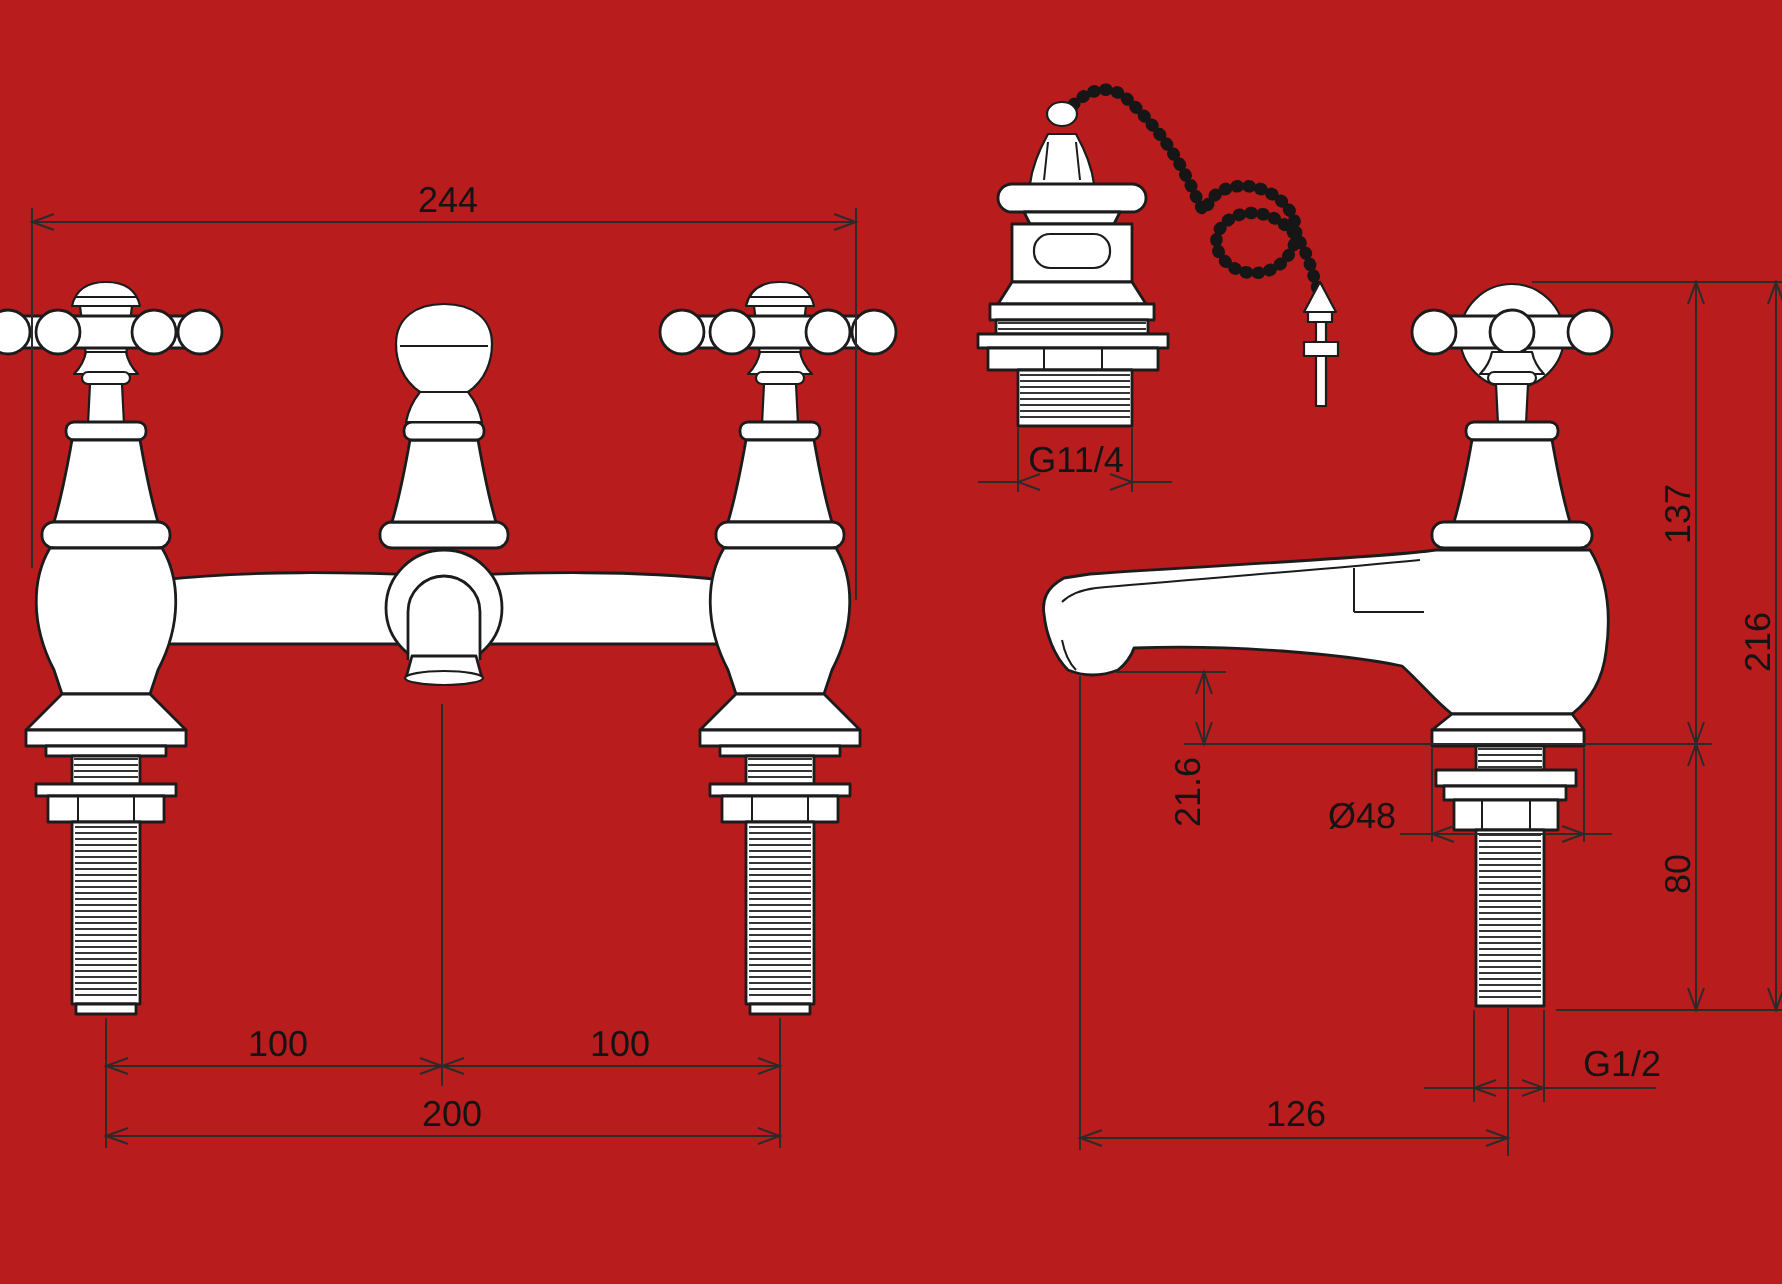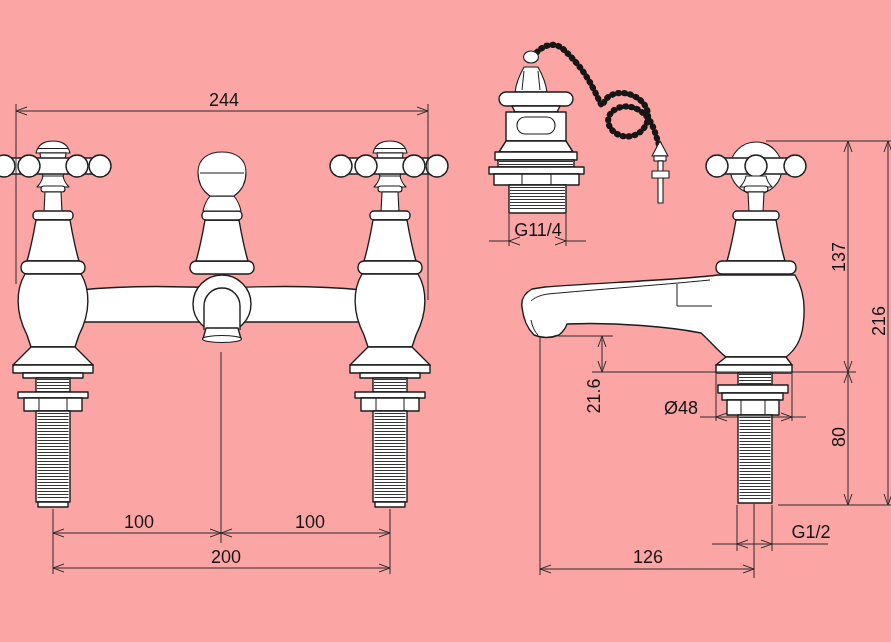--- a/index.html
+++ b/index.html
@@ -1,16 +1,16 @@
 <!DOCTYPE html>
 <html><head>
 <meta charset="utf-8">
 <style>
   html,body{margin:0;padding:0;background:#fff;}
-  .page{width:891px;height:642px;background:#fca5a5;overflow:hidden;position:relative;
+  .page{width:891px;height:642px;background:#b91c1c;overflow:hidden;position:relative;
         font-family:"Liberation Sans", sans-serif;}
   svg{display:block;}
   .p   {fill:#ffffff;stroke:#1c1c1c;stroke-width:1.4;stroke-linejoin:round;}
   .pthin{fill:#ffffff;stroke:#1c1c1c;stroke-width:1.1;stroke-linejoin:round;}
   .ln2 {fill:none;stroke:#1c1c1c;stroke-width:1;}
   .dim {fill:none;stroke:#2b2b2b;stroke-width:1;}
   .thr {fill:none;stroke:#353535;stroke-dasharray:1 2;}
   .chain{fill:none;stroke:#161616;stroke-width:6.2;stroke-dasharray:0.6 5.4;stroke-linecap:round;}
   .chainline{fill:none;stroke:#555;stroke-width:1;}
   text.dt{font:18px "Liberation Sans", sans-serif;fill:#141414;}

